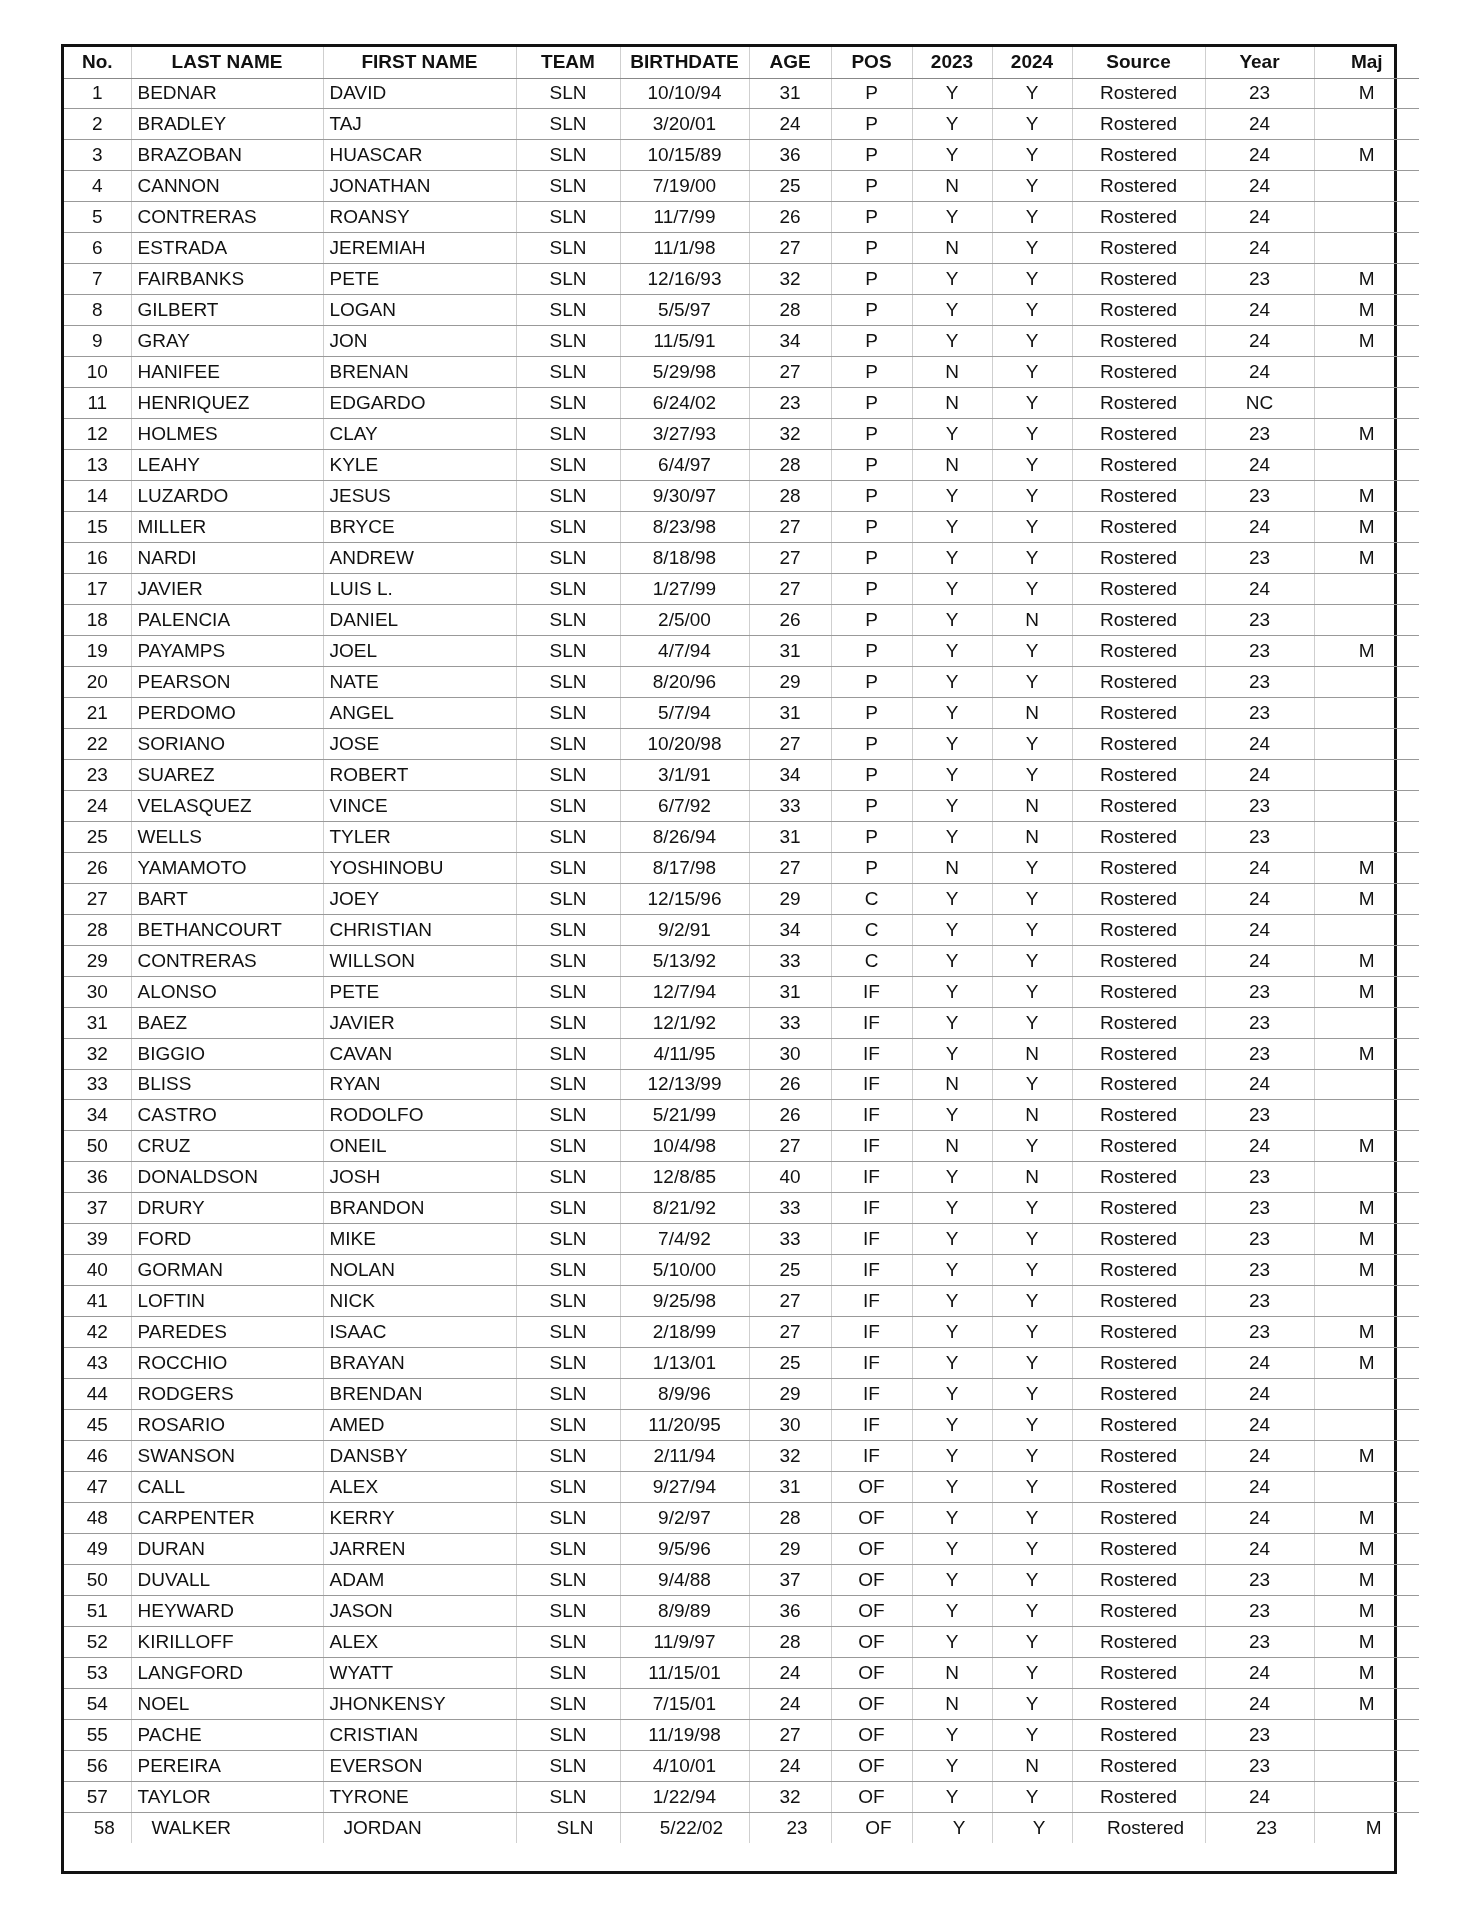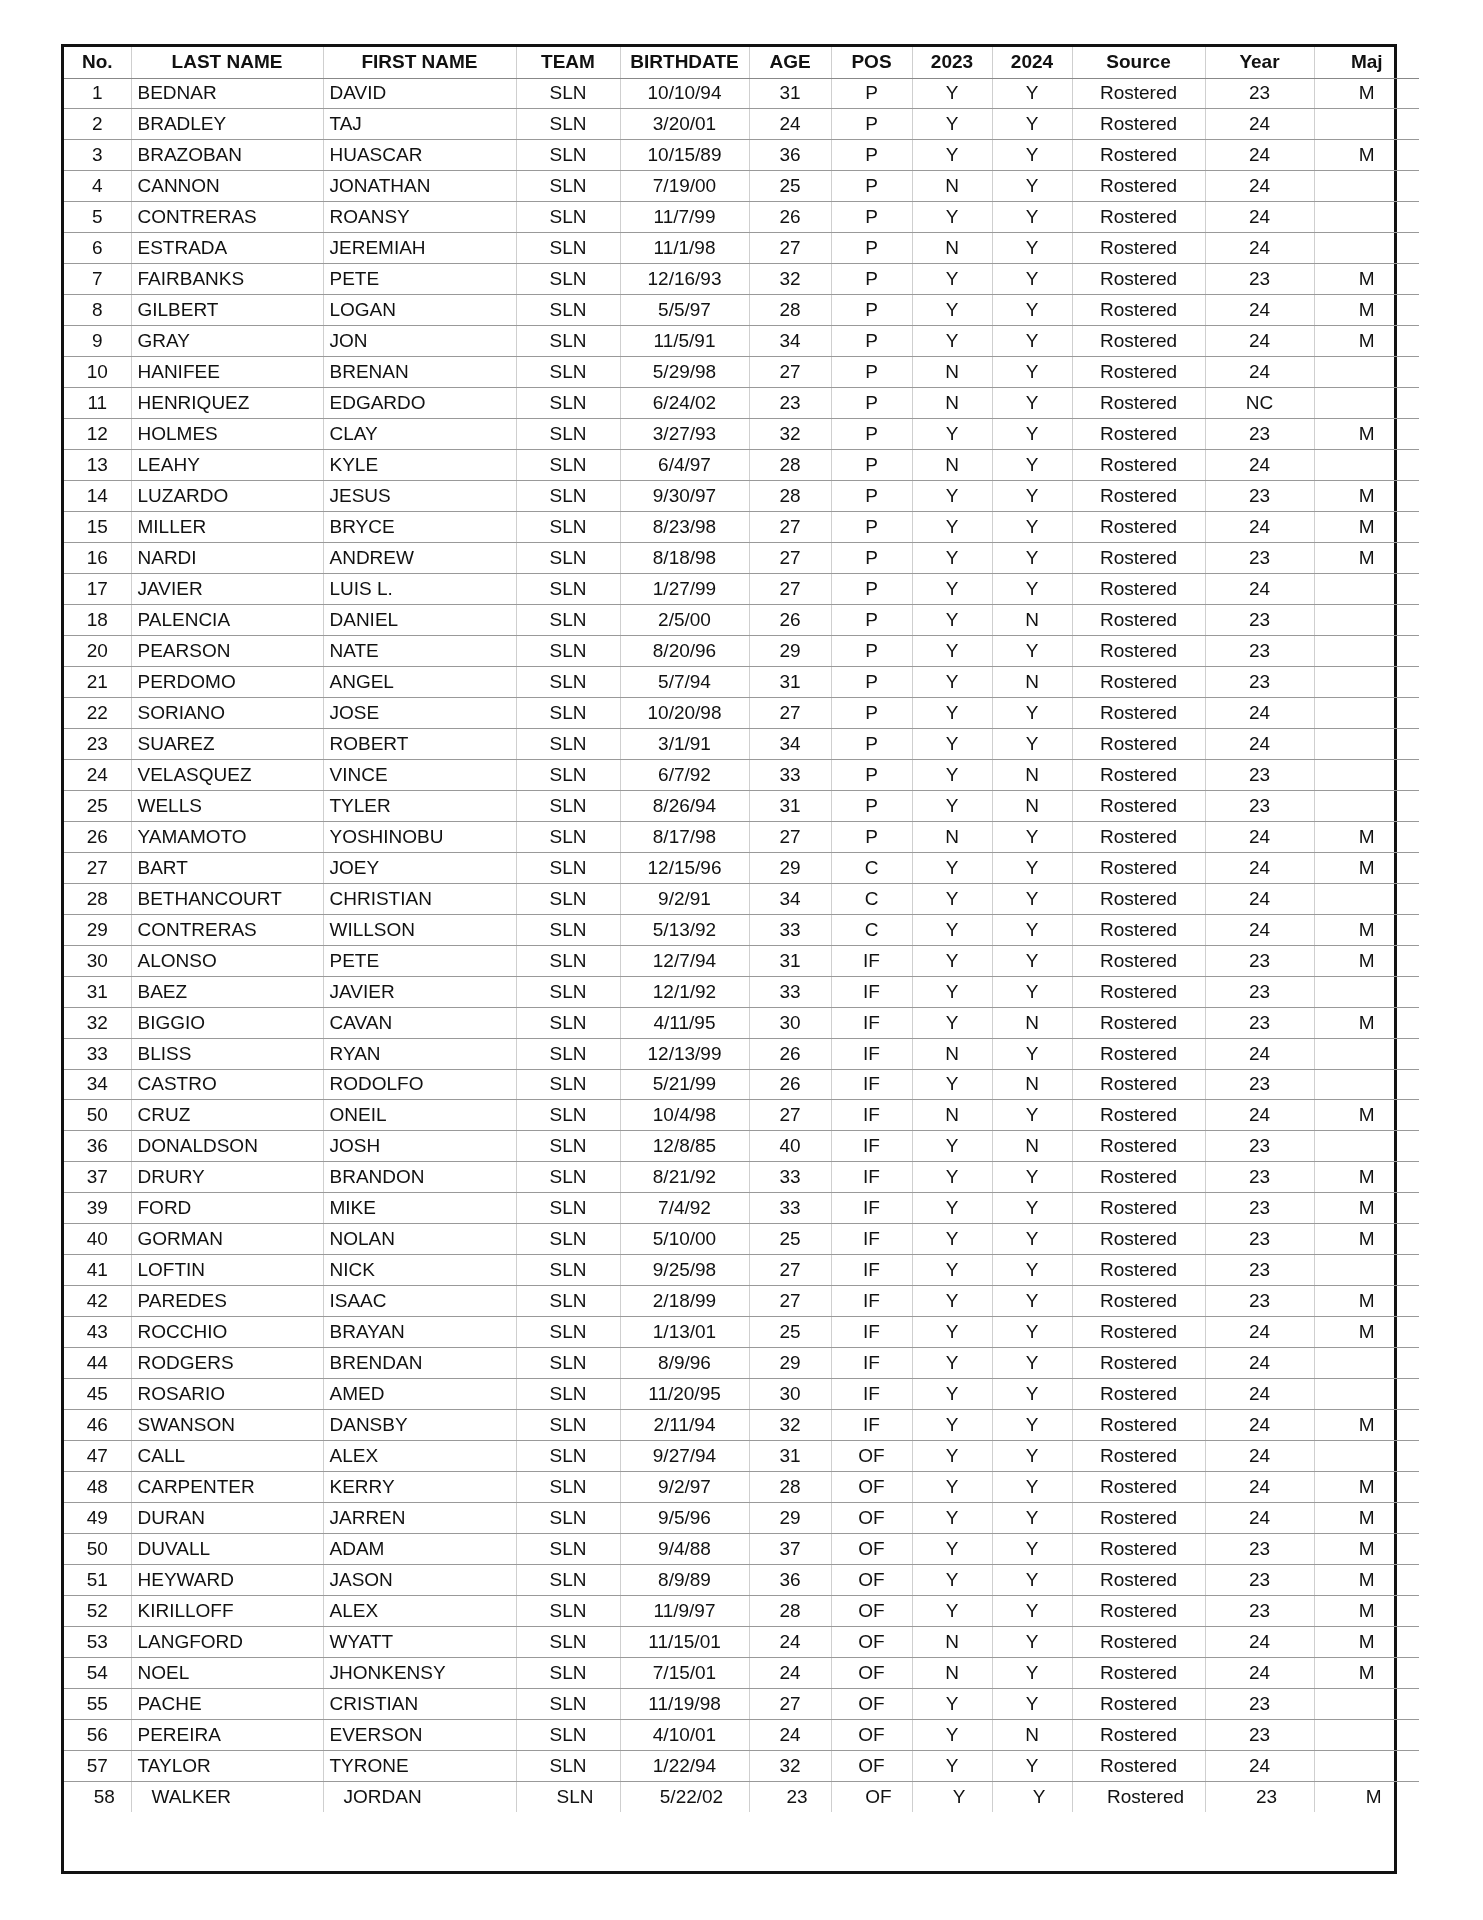--- a/index.html
+++ b/index.html
@@ -305,20 +305,34 @@
           <td>2/5/00</td>
           <td>26</td>
           <td>P</td>
           <td>Y</td>
           <td>N</td>
           <td>Rostered</td>
           <td>23</td>
           <td></td>
         </tr>
         <tr>
+          <td>19</td>
+          <td class="left">PAYAMPS</td>
+          <td class="left">JOEL</td>
+          <td>SLN</td>
+          <td>4/7/94</td>
+          <td>31</td>
+          <td>P</td>
+          <td>Y</td>
+          <td>Y</td>
+          <td>Rostered</td>
+          <td>23</td>
+          <td>M</td>
+        </tr>
+        <tr>
           <td>20</td>
           <td class="left">PEARSON</td>
           <td class="left">NATE</td>
           <td>SLN</td>
           <td>8/20/96</td>
           <td>29</td>
           <td>P</td>
           <td>Y</td>
           <td>Y</td>
           <td>Rostered</td>

